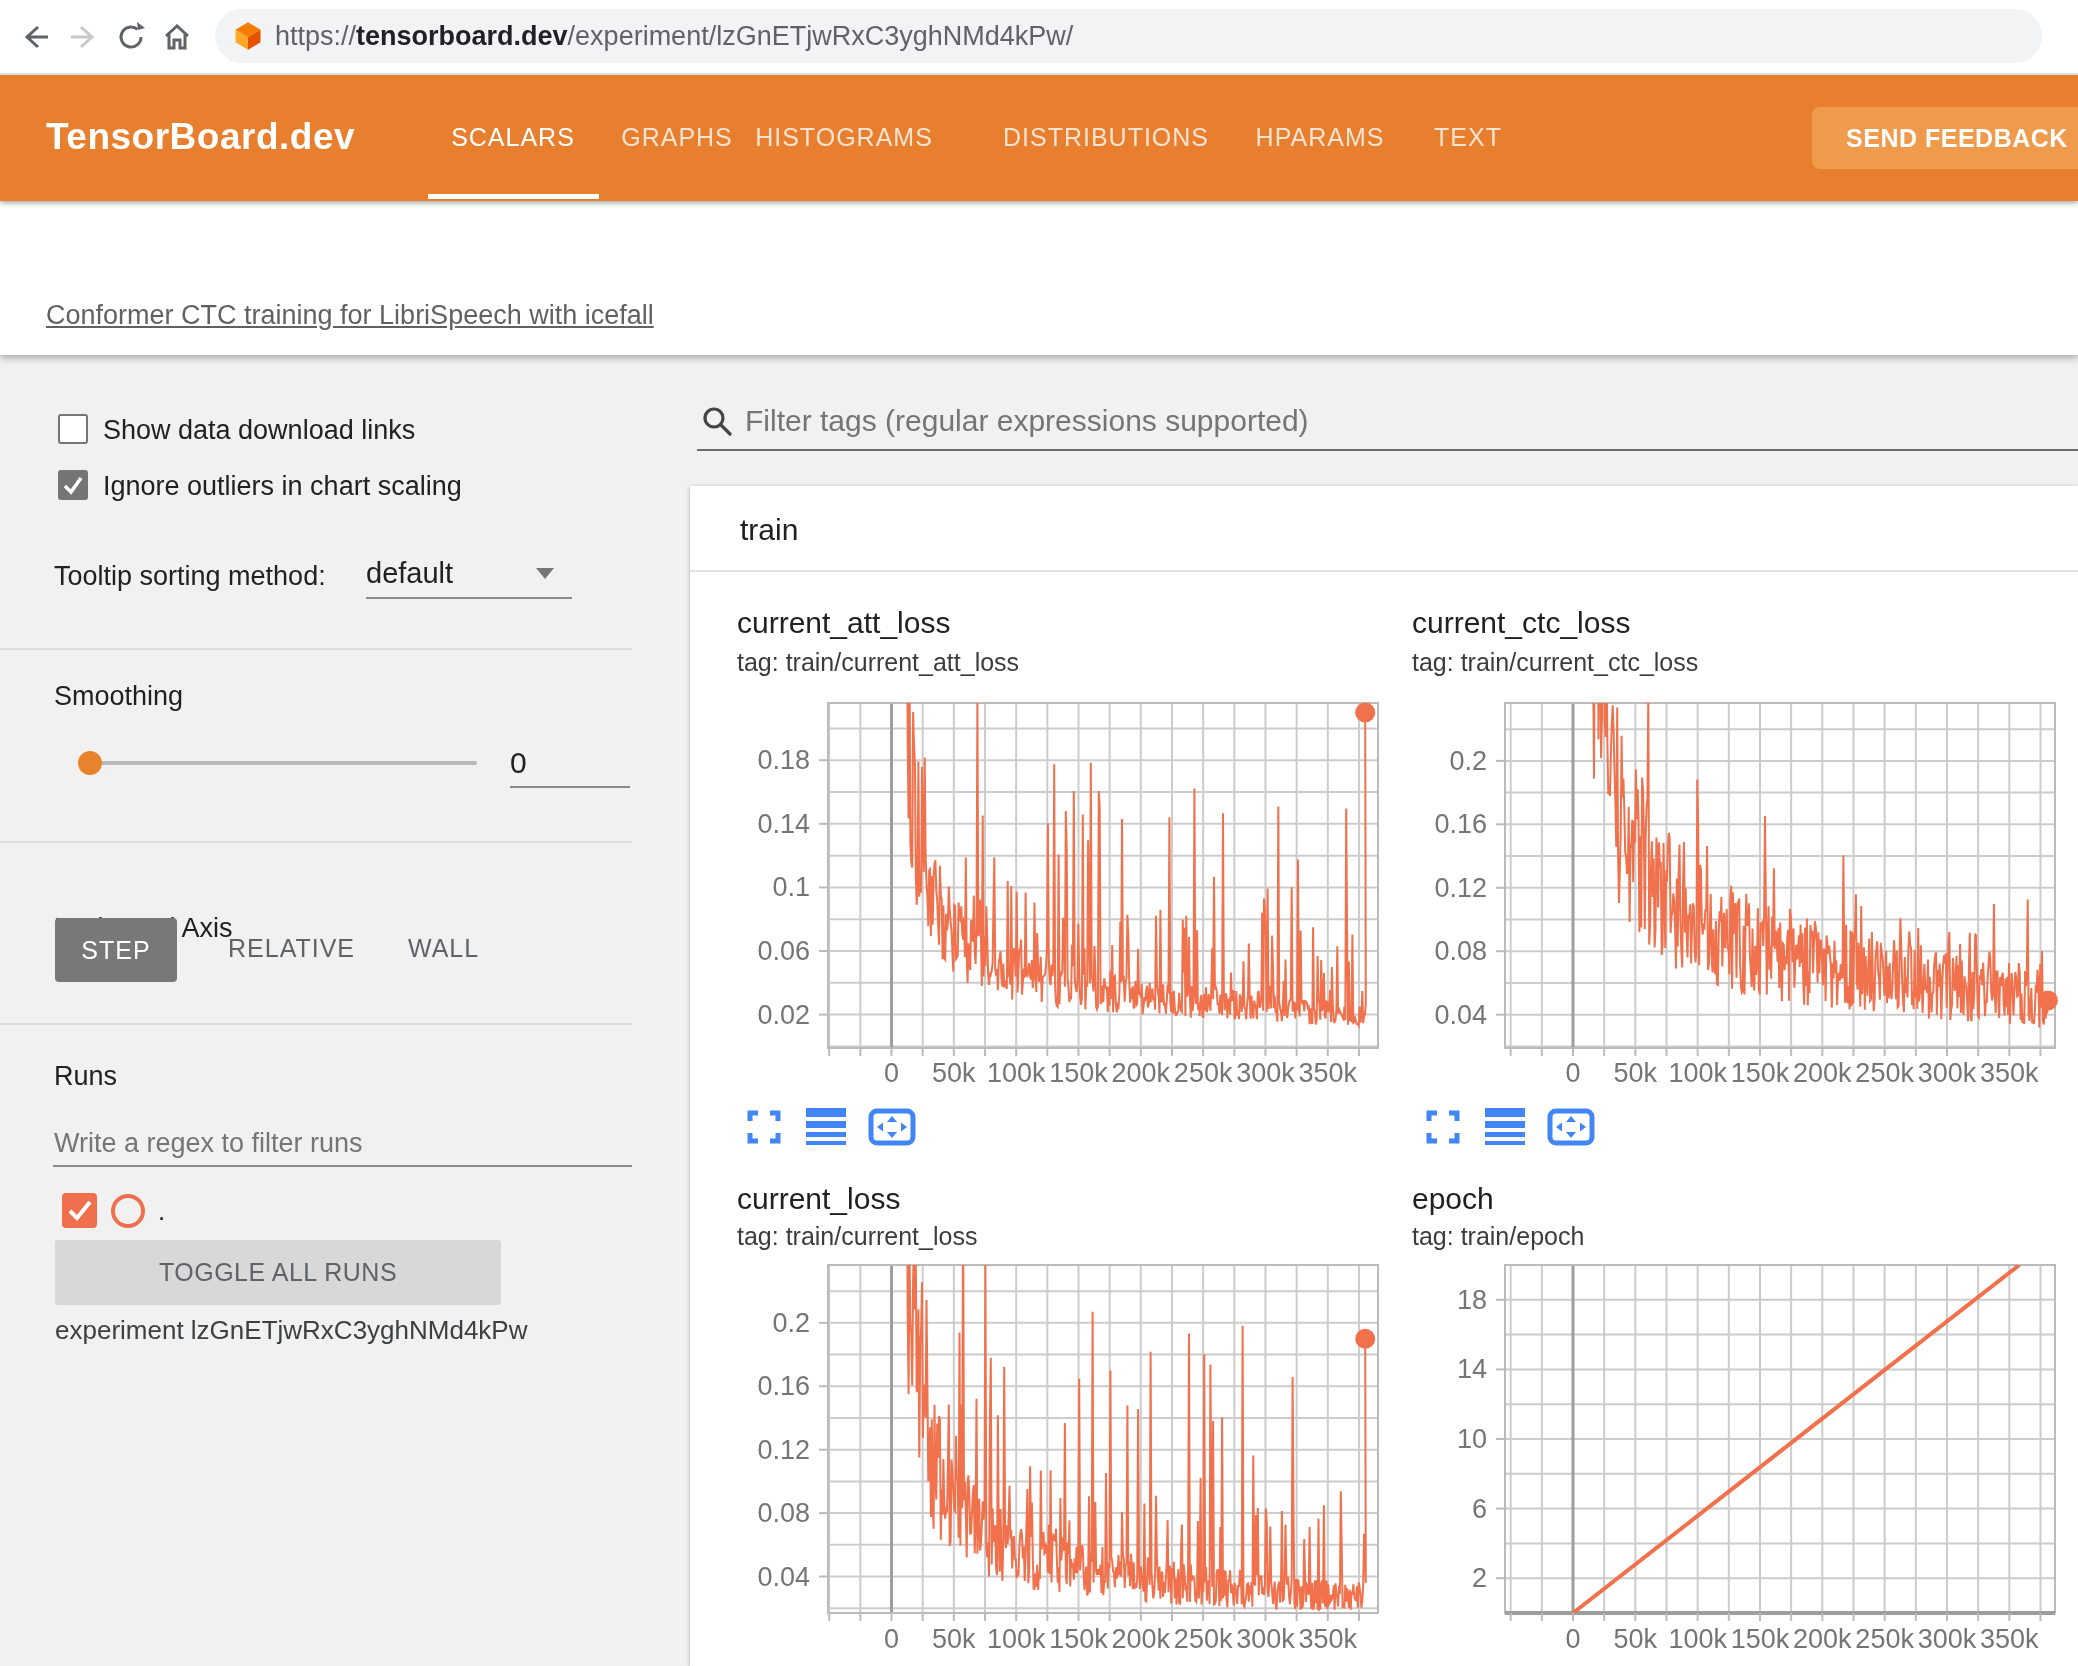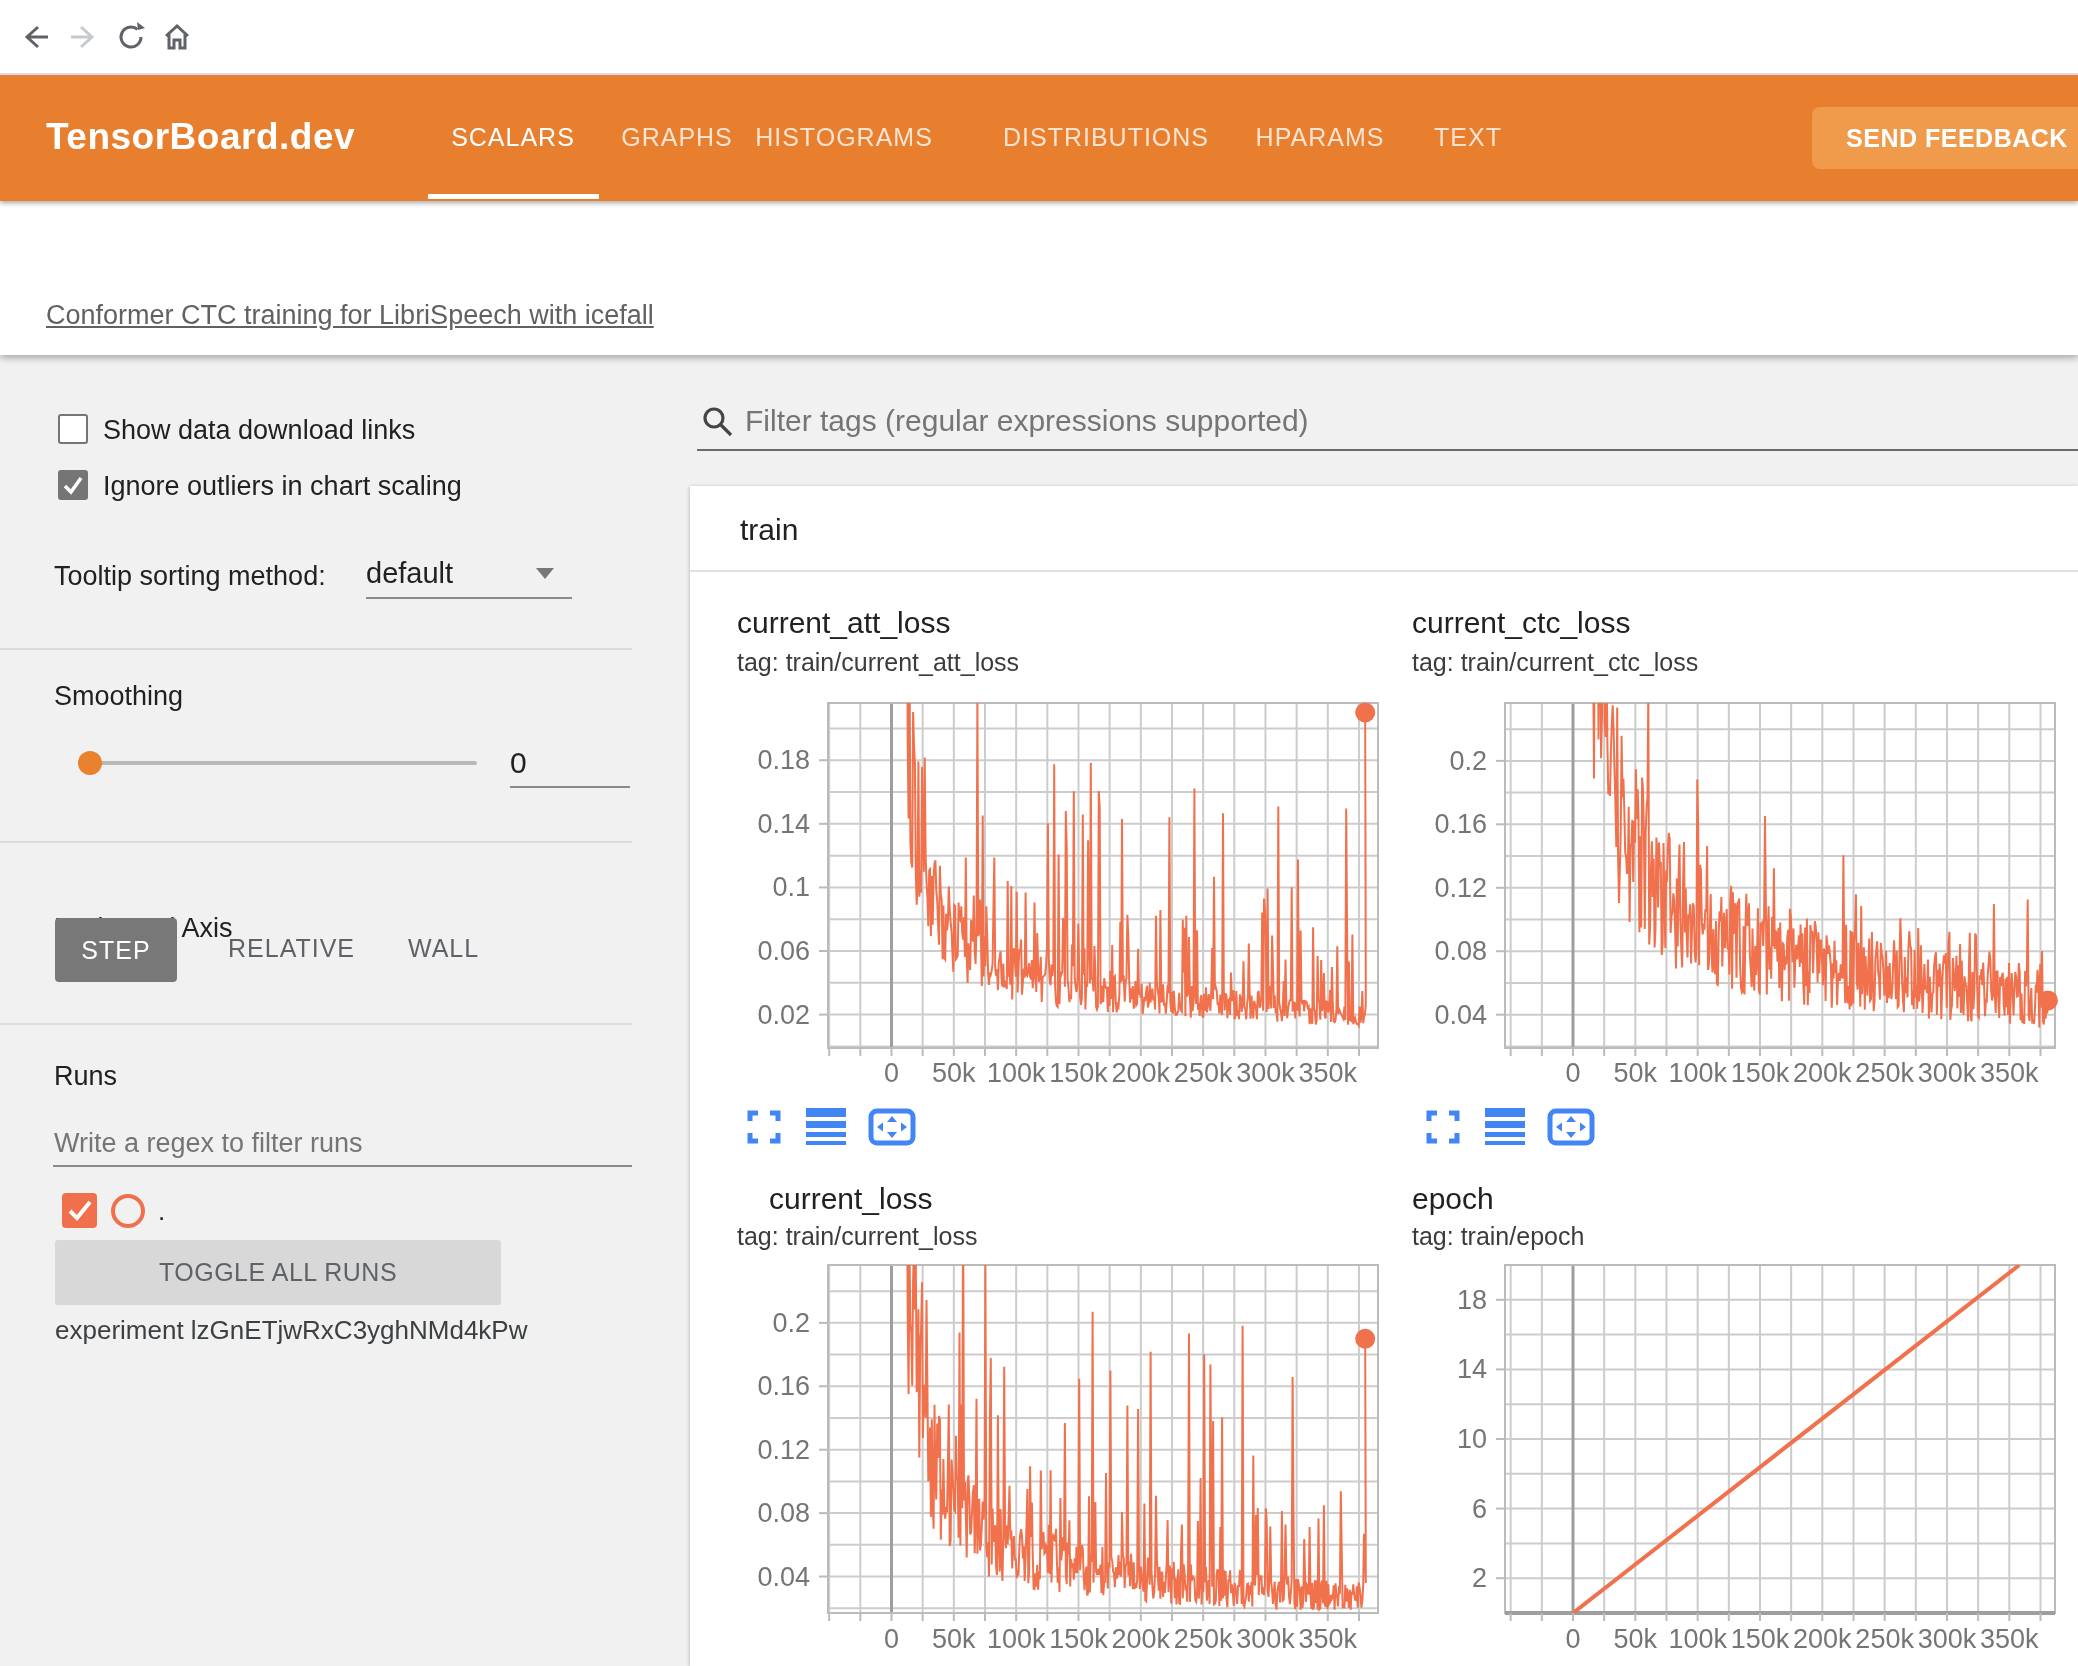--- a/index.html
+++ b/index.html
@@ -59,20 +59,28 @@
   <svg class="nav-ic" style="left:67px" viewBox="0 0 34 34">
       <path d="M14 7 L25 17 L14 27 M25 17 H4" stroke="#c7cacd" stroke-width="3" fill="none"></path>
     </svg>
   <svg class="nav-ic" style="left:114px" viewBox="0 0 34 34">
       <path d="M27 17 A10 10 0 1 1 23.5 9.4" stroke="#5f6368" stroke-width="3" fill="none"></path>
       <path d="M23 2 L24 10 L31 8 Z" fill="#5f6368"></path>
     </svg>
   <svg class="nav-ic" style="left:160px" viewBox="0 0 34 34">
       <path d="M6 16 L17 6 L28 16 M9 14 V28 H14 V20 H20 V28 H25 V14" stroke="#5f6368" stroke-width="3" fill="none"></path>
     </svg>
+  <div class="url-pill">
+    <svg style="margin-left:18px" width="30" height="30" viewBox="0 0 24 24">
+      <polygon points="12,1 22,7 12,13 2,7" fill="#f57c00"></polygon>
+      <polygon points="2,7 12,13 12,23 2,17" fill="#ffa726"></polygon>
+      <polygon points="22,7 12,13 12,23 22,17" fill="#e65100"></polygon>
+    </svg>
+    <span class="url-text" style="margin-left:12px"><span>https://</span><span class="url-domain">tensorboard.dev</span><span>/experiment/lzGnETjwRxC3yghNMd4kPw/</span></span>
+  </div>
 </div>
 
 <div class="app-header">
   <div class="logo">TensorBoard.dev</div>
   <div class="tab active" style="left:513px">SCALARS</div>
   <div class="tab" style="left:677px">GRAPHS</div>
   <div class="tab" style="left:844px">HISTOGRAMS</div>
   <div class="tab" style="left:1106px">DISTRIBUTIONS</div>
   <div class="tab" style="left:1320px">HPARAMS</div>
   <div class="tab" style="left:1468px">TEXT</div>
@@ -141,21 +149,21 @@
   <div class="filter-underline"></div>
 
   <div class="card"></div>
   <div class="group-title">train</div>
   <div class="card-header-divider"></div>
 
   <div class="chart-title" style="left:737px;top:606px">current_att_loss</div>
   <div class="chart-tag" style="left:737px;top:648px">tag: train/current_att_loss</div>
   <div class="chart-title" style="left:1412px;top:606px">current_ctc_loss</div>
   <div class="chart-tag" style="left:1412px;top:648px">tag: train/current_ctc_loss</div>
-  <div class="chart-title" style="left:769px;top:1182px">current_loss</div>
+  <div class="chart-title" style="left:737px;top:1182px">current_loss</div>
   <div class="chart-tag" style="left:737px;top:1222px">tag: train/current_loss</div>
   <div class="chart-title" style="left:1412px;top:1182px">epoch</div>
   <div class="chart-tag" style="left:1412px;top:1222px">tag: train/epoch</div>
 
   <svg id="chart-canvas" width="1388" height="1180">
       <g>
         <clipPath id="clip-0">
           <rect x="138" y="217" width="550" height="345"></rect>
         </clipPath>
         <line x1="138" y1="560.4101382488479" x2="688" y2="560.4101382488479" stroke="#cccccc" stroke-width="2"></line>

